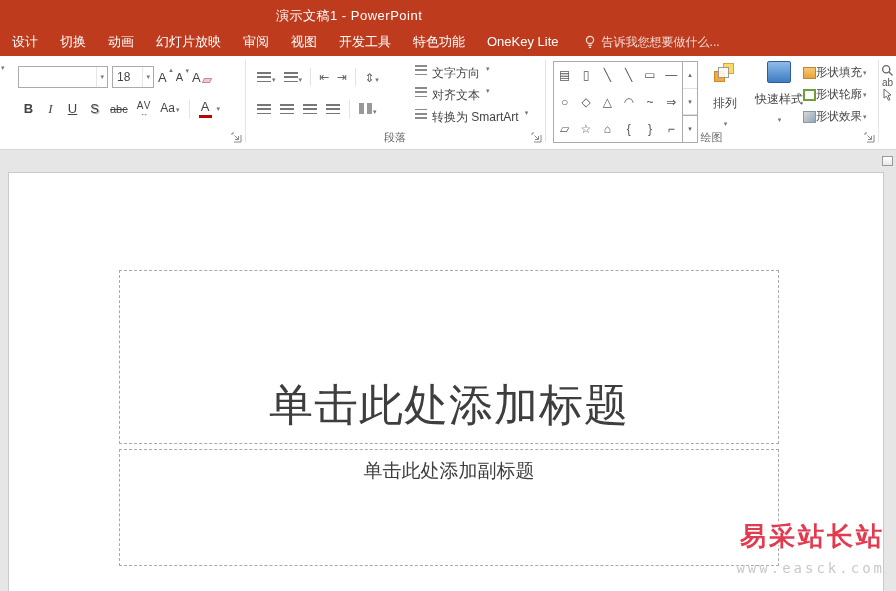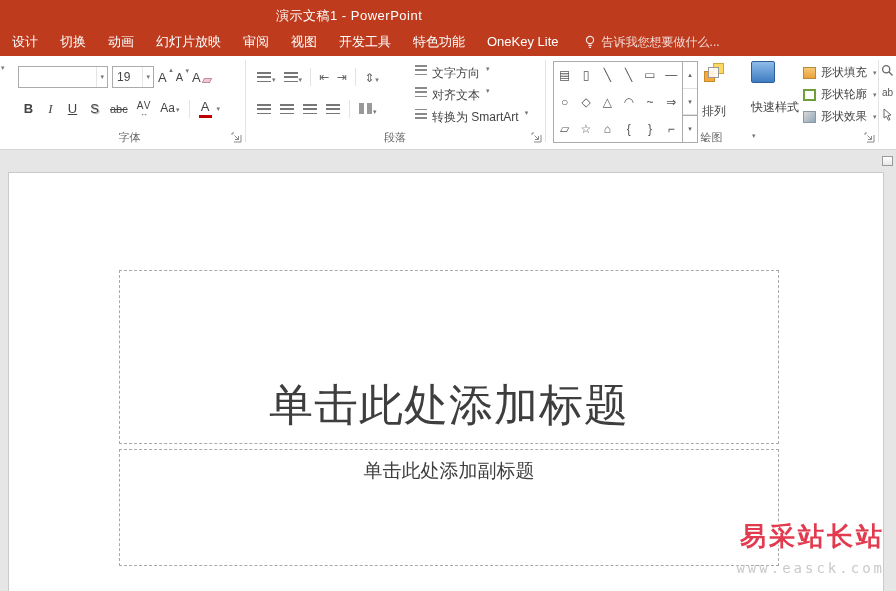--- a/index.html
+++ b/index.html
@@ -52,34 +52,34 @@
 .pr-row{position:absolute;left:170px;display:flex;gap:5px;font-size:12px;color:#444;white-space:nowrap;cursor:pointer}
 .mini{display:inline-block;width:12px;height:10px;background:repeating-linear-gradient(to bottom,#8a8a8a 0 1.5px,transparent 1.5px 4.25px)}
 
 
 .gallery{position:absolute;left:8px;top:5px;width:130px;height:82px;border:1px solid #ABABAB;background:#fff;
   display:grid;grid-template-columns:repeat(6,1fr);grid-auto-rows:1fr}
 .cell{display:flex;align-items:center;justify-content:center;font-size:12px;color:#555;cursor:pointer}
 .strip{position:absolute;left:138px;top:5px;width:15px;height:82px;border:1px solid #ABABAB;border-left:none;display:flex;flex-direction:column;background:#fff}
 .strip .sc{flex:1;display:flex;align-items:center;justify-content:center;font-size:7px;color:#666;cursor:pointer;border-bottom:1px solid #E0E0E0}
 .strip .sc:last-child{border-bottom:none;border-top:1px solid #ABABAB}
-.bigbtn{position:absolute;top:5px;display:flex;flex-direction:column;gap:16px;font-size:12px;color:#444;cursor:pointer}
+.bigbtn{position:absolute;top:5px;display:flex;flex-direction:column;align-items:center;gap:8px;font-size:12px;color:#444;cursor:pointer}
 .arr-icn{position:relative;width:26px;height:26px}
 .arr-icn i{position:absolute;display:block}
 .arr-icn .s1{left:2px;top:10px;width:11px;height:11px;background:#F5A93B;border:1px solid #C98A2E}
 .arr-icn .s2{left:11px;top:2px;width:11px;height:11px;background:#FFD763;border:1px solid #CBA93F}
 .arr-icn .s3{left:6px;top:6px;width:11px;height:11px;background:rgba(255,255,255,.85);border:1px solid #9a9a9a}
 .qs-icn{width:24px;height:22px;border:1px solid #2E5E97;border-radius:2px;background:linear-gradient(#8FBCE9,#3E7CC1)}
-.shape-row{position:absolute;left:258px;display:flex;align-items:center;gap:5px;font-size:11.5px;color:#444;white-space:nowrap;cursor:pointer}
+.shape-row{position:absolute;left:258px;display:flex;align-items:center;font-size:11.5px;color:#444;white-space:nowrap;cursor:pointer}
 .fill-icn{width:13px;height:12px;border:1px solid #B58A3A;background:linear-gradient(#F7C873,#E9A23B)}
 .outl-icn{width:13px;height:12px;border:2px solid #6FA037;background:#fff}
 .eff-icn{width:13px;height:12px;border:1px solid #8898A8;background:linear-gradient(135deg,#D8D8D8,#8FA8B8)}
 
 
-.editcol{position:absolute;left:881px;top:8px;display:flex;flex-direction:column;gap:10px;align-items:center;color:#666}
+.editcol{position:absolute;left:881px;top:8px;display:flex;flex-direction:column;gap:0;align-items:center;color:#666}
 .replace-txt{font-size:10px;color:#555;cursor:pointer}
 .cutctl{position:absolute;left:1px;top:8px;font-size:7px;color:#777;cursor:pointer}
 .panel-icn{position:absolute;left:882px;top:156px;width:11px;height:10px;border:1px solid #9a9a9a;background:linear-gradient(#fff,#e8e8e8);cursor:pointer}
 
 
 .canvas{position:absolute;left:0;top:150px;width:896px;height:441px;background:var(--canvas-bg,#E7E6E6)}
 .slide{position:absolute;left:8px;top:22px;width:876px;height:420px;background:#fff;border:1px solid #CACACA;border-bottom:none}
 .ph{position:absolute;border:1px dashed #A9A9A9;display:flex;justify-content:center;color:#3E3E3E;cursor:text}
 .ph-title{left:110px;top:97px;width:660px;height:174px;align-items:flex-end;padding-bottom:8px;font-size:44px;font-weight:300;letter-spacing:1px}
 .ph-sub{left:110px;top:276px;width:660px;height:117px;align-items:flex-start;padding-top:8px;font-size:19px}
@@ -126,21 +126,21 @@
   <div class="ribbon">
     <span class="cutctl">▾</span>
 
     <div class="group" style="left:14px;width:231px">
       <div class="row" style="left:4px;top:10px;gap:4px">
         <div class="combo" style="width:90px">
           <span class="val"></span>
           <span class="carr">▾</span>
         </div>
         <div class="combo" style="width:42px">
-          <span class="val">19</span>
+          <span class="val">18</span>
           <span class="carr">▾</span>
         </div>
         <span class="sizebtn"><span>A</span><i class="sup">▴</i></span>
         <span class="sizebtn" style="font-size:11px"><span>A</span><i class="sup">▾</i></span>
         <span class="clearbtn">
             <span>A</span>
             <span class="er"></span>
           </span>
       </div>
       <div class="row" style="left:8px;top:44px;gap:9px">
@@ -151,21 +151,20 @@
         <span class="fbtn b-strike">abc</span>
         <span class="spacingbtn">
           <span class="sp-top">AV</span>
           <span class="sp-bot">↔</span>
         </span>
         <span class="fbtn b-case"><span>Aa</span><span class="arrow">▾</span></span>
         <span class="minisep"></span>
         <span class="fbtn b-fontcolor"><span>A</span></span>
         <span class="arrow" style="margin-left:-4px">▾</span>
       </div>
-      <div class="grp-label">字体</div>
       <span class="launcher">
         <svg width="11" height="11" viewBox="0 0 11 11">
             <g stroke="#8a8a8a" fill="none">
               <path d="M1 3V1h2M10 3v7H3"></path>
               <path d="M3.5 3.5l4 4M7.5 4v3.5H4"></path>
             </g>
           </svg>
       </span>
     </div>
 

